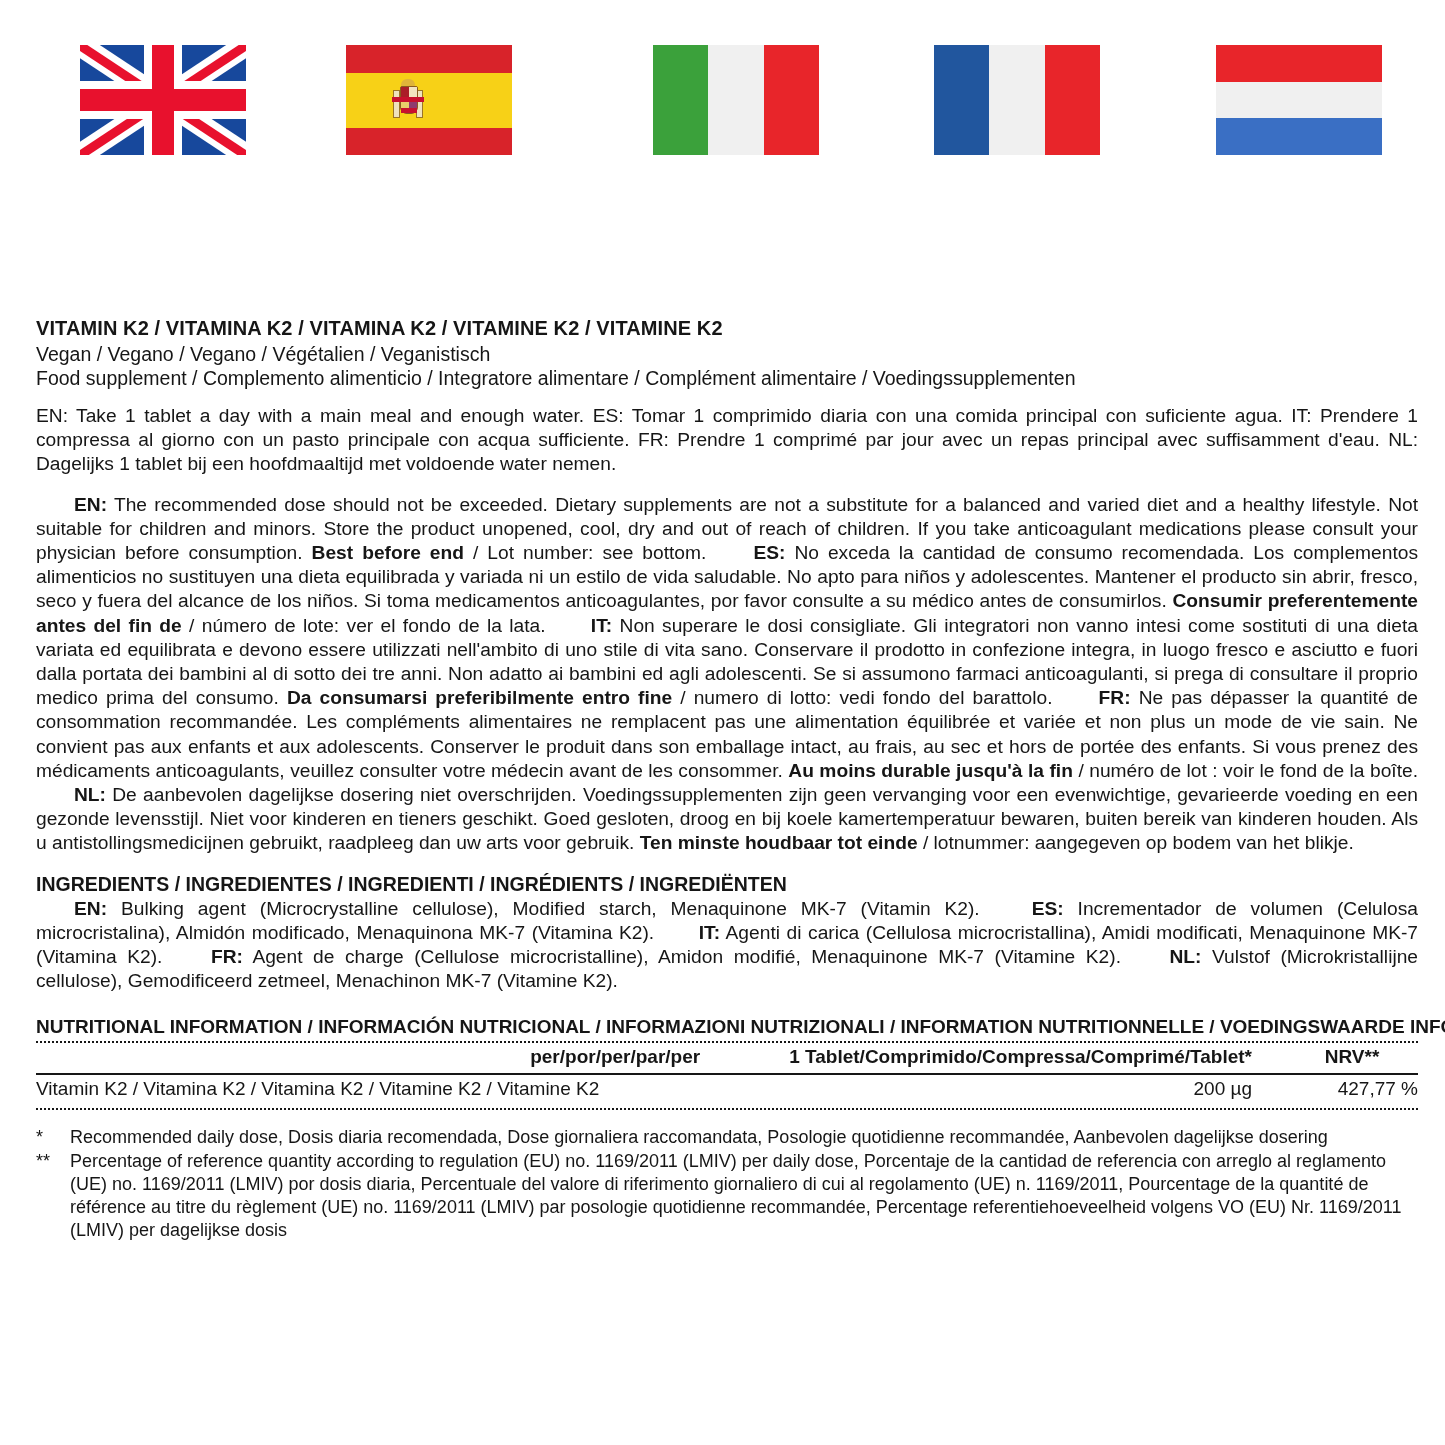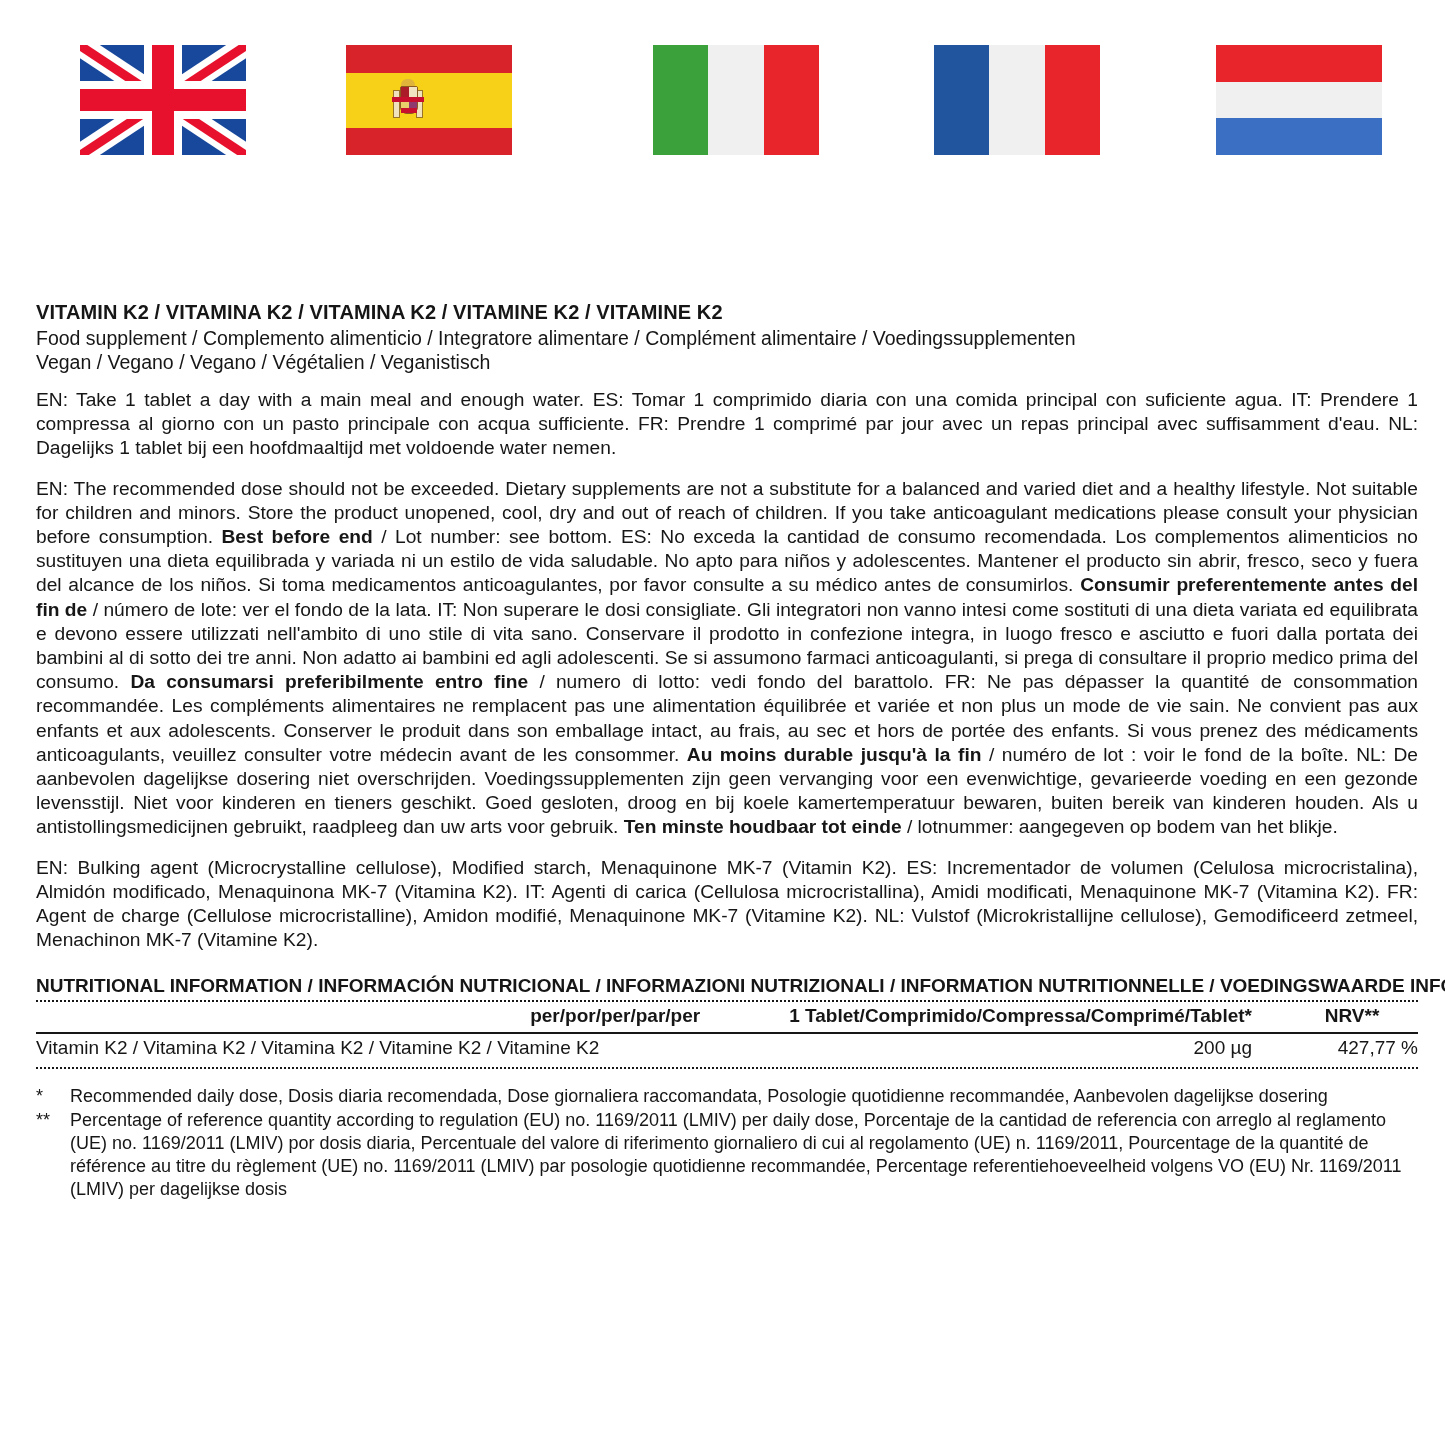--- a/index.html
+++ b/index.html
@@ -84,21 +84,21 @@
   .vt1 { left:0; } .vt2 { left:33.3333%; } .vt3 { left:66.6667%; }
 
   
   .hz { position:absolute; left:0; right:0; height:33.3333%; }
   .hz1 { top:0; } .hz2 { top:33.3333%; } .hz3 { top:66.6667%; }
 
   
   .label {
     position: absolute;
     left: 36px;
-    top: 300px;
+    top: 316px;
     width: 1382px;
   }
 
   .h-title {
     font-weight: bold;
     font-size: 20px;
     letter-spacing: 0.1px;
     line-height: 25px;
     margin: 0 0 1px 0;
   }
@@ -117,21 +117,21 @@
   }
   .para {
     font-size: 19.2px;
     line-height: 24.2px;
     margin: 0;
     text-align: justify;
     text-align-last: left;
     hyphens: none;
   }
   .para b, .para strong { font-weight: bold; }
-  .lang { font-weight: normal; }
+  .lang { font-weight: bold; margin-left: 38px; }
 
   
   .content-block { position: relative; }
   .net-weight {
     position: absolute;
     right: 0;
     top: -10px;
     font-size: 41px;
     font-weight: bold;
     line-height: 44px;
@@ -252,34 +252,35 @@
     <div class="hz hz2" style="background:#f0f0f0"></div>
     <div class="hz hz3" style="background:#3a6fc4"></div>
   </div>
 
 </div>
 
 <div class="label">
 
   <div class="section" style="margin-bottom:14px">
     <div class="h-title">VITAMIN K2 / VITAMINA K2 / VITAMINA K2 / VITAMINE K2 / VITAMINE K2</div>
+    <div class="body-line">Vegan / Vegano / Vegano / Végétalien / Veganistisch</div>
     <div class="body-line">Food supplement / Complemento alimenticio / Integratore alimentare / Complément alimentaire / Voedingssupplementen</div>
-    <div class="body-line">Vegan / Vegano / Vegano / Végétalien / Veganistisch</div>
   </div>
 
 
   <div class="section" style="margin-bottom:16px">
     <div class="para">EN: Take 1 tablet a day with a main meal and enough water.  ES: Tomar 1 comprimido diaria con una comida principal con suficiente agua.  IT: Prendere 1 compressa al giorno con un pasto principale con acqua sufficiente.  FR: Prendre 1 comprimé par jour avec un repas principal avec suffisamment d'eau.  NL: Dagelijks 1 tablet bij een hoofdmaaltijd met voldoende water nemen.</div>
   </div>
 
   <div class="section" style="margin-bottom:16px">
     <div class="para"><span class="lang">EN:</span> The recommended dose should not be exceeded. Dietary supplements are not a substitute for a balanced and varied diet and a healthy lifestyle. Not suitable for children and minors. Store the product unopened, cool, dry and out of reach of children. If you take anticoagulant medications please consult your physician before consumption. <b>Best before end</b> / Lot number: see bottom.  <span class="lang">ES:</span> No exceda la cantidad de consumo recomendada. Los complementos alimenticios no sustituyen una dieta equilibrada y variada ni un estilo de vida saludable. No apto para niños y adolescentes. Mantener el producto sin abrir, fresco, seco y fuera del alcance de los niños. Si toma medicamentos anticoagulantes, por favor consulte a su médico antes de consumirlos. <b>Consumir preferentemente antes del fin de</b> / número de lote: ver el fondo de la lata.  <span class="lang">IT:</span> Non superare le dosi consigliate. Gli integratori non vanno intesi come sostituti di una dieta variata ed equilibrata e devono essere utilizzati nell'ambito di uno stile di vita sano. Conservare il prodotto in confezione integra, in luogo fresco e asciutto e fuori dalla portata dei bambini al di sotto dei tre anni. Non adatto ai bambini ed agli adolescenti. Se si assumono farmaci anticoagulanti, si prega di consultare il proprio medico prima del consumo. <b>Da consumarsi preferibilmente entro fine</b> / numero di lotto: vedi fondo del barattolo.  <span class="lang">FR:</span> Ne pas dépasser la quantité de consommation recommandée. Les compléments alimentaires ne remplacent pas une alimentation équilibrée et variée et non plus un mode de vie sain. Ne convient pas aux enfants et aux adolescents. Conserver le produit dans son emballage intact, au frais, au sec et hors de portée des enfants. Si vous prenez des médicaments anticoagulants, veuillez consulter votre médecin avant de les consommer. <b>Au moins durable jusqu'à la fin</b> / numéro de lot : voir le fond de la boîte.  <span class="lang">NL:</span> De aanbevolen dagelijkse dosering niet overschrijden. Voedingssupplementen zijn geen vervanging voor een evenwichtige, gevarieerde voeding en een gezonde levensstijl. Niet voor kinderen en tieners geschikt. Goed gesloten, droog en bij koele kamertemperatuur bewaren, buiten bereik van kinderen houden. Als u antistollingsmedicijnen gebruikt, raadpleeg dan uw arts voor gebruik. <b>Ten minste houdbaar tot einde</b> / lotnummer: aangegeven op bodem van het blikje.</div>
   </div>
 
   <div class="section" style="margin-bottom:4px">
+    <div class="sec-head">INGREDIENTS / INGREDIENTES / INGREDIENTI / INGRÉDIENTS / INGREDIËNTEN</div>
     <div class="para"><span class="lang">EN:</span> Bulking agent (Microcrystalline cellulose), Modified starch, Menaquinone MK-7 (Vitamin K2).  <span class="lang">ES:</span> Incrementador de volumen (Celulosa microcristalina), Almidón modificado, Menaquinona MK-7 (Vitamina K2).  <span class="lang">IT:</span> Agenti di carica (Cellulosa microcristallina), Amidi modificati, Menaquinone MK-7 (Vitamina K2).  <span class="lang">FR:</span> Agent de charge (Cellulose microcristalline), Amidon modifié, Menaquinone MK-7 (Vitamine K2).  <span class="lang">NL:</span> Vulstof (Microkristallijne cellulose), Gemodificeerd zetmeel, Menachinon MK-7 (Vitamine K2).</div>
   </div>
 
   <div class="nut">
     <div class="nut-title">NUTRITIONAL INFORMATION / INFORMACIÓN NUTRICIONAL / INFORMAZIONI NUTRIZIONALI / INFORMATION NUTRITIONNELLE / VOEDINGSWAARDE INFORMATIE</div>
     <div class="rule-dot"></div>
     <table class="nut-table">
       <thead>
         <tr class="th-head">
           <th class="c-name">per/por/per/par/per</th>

